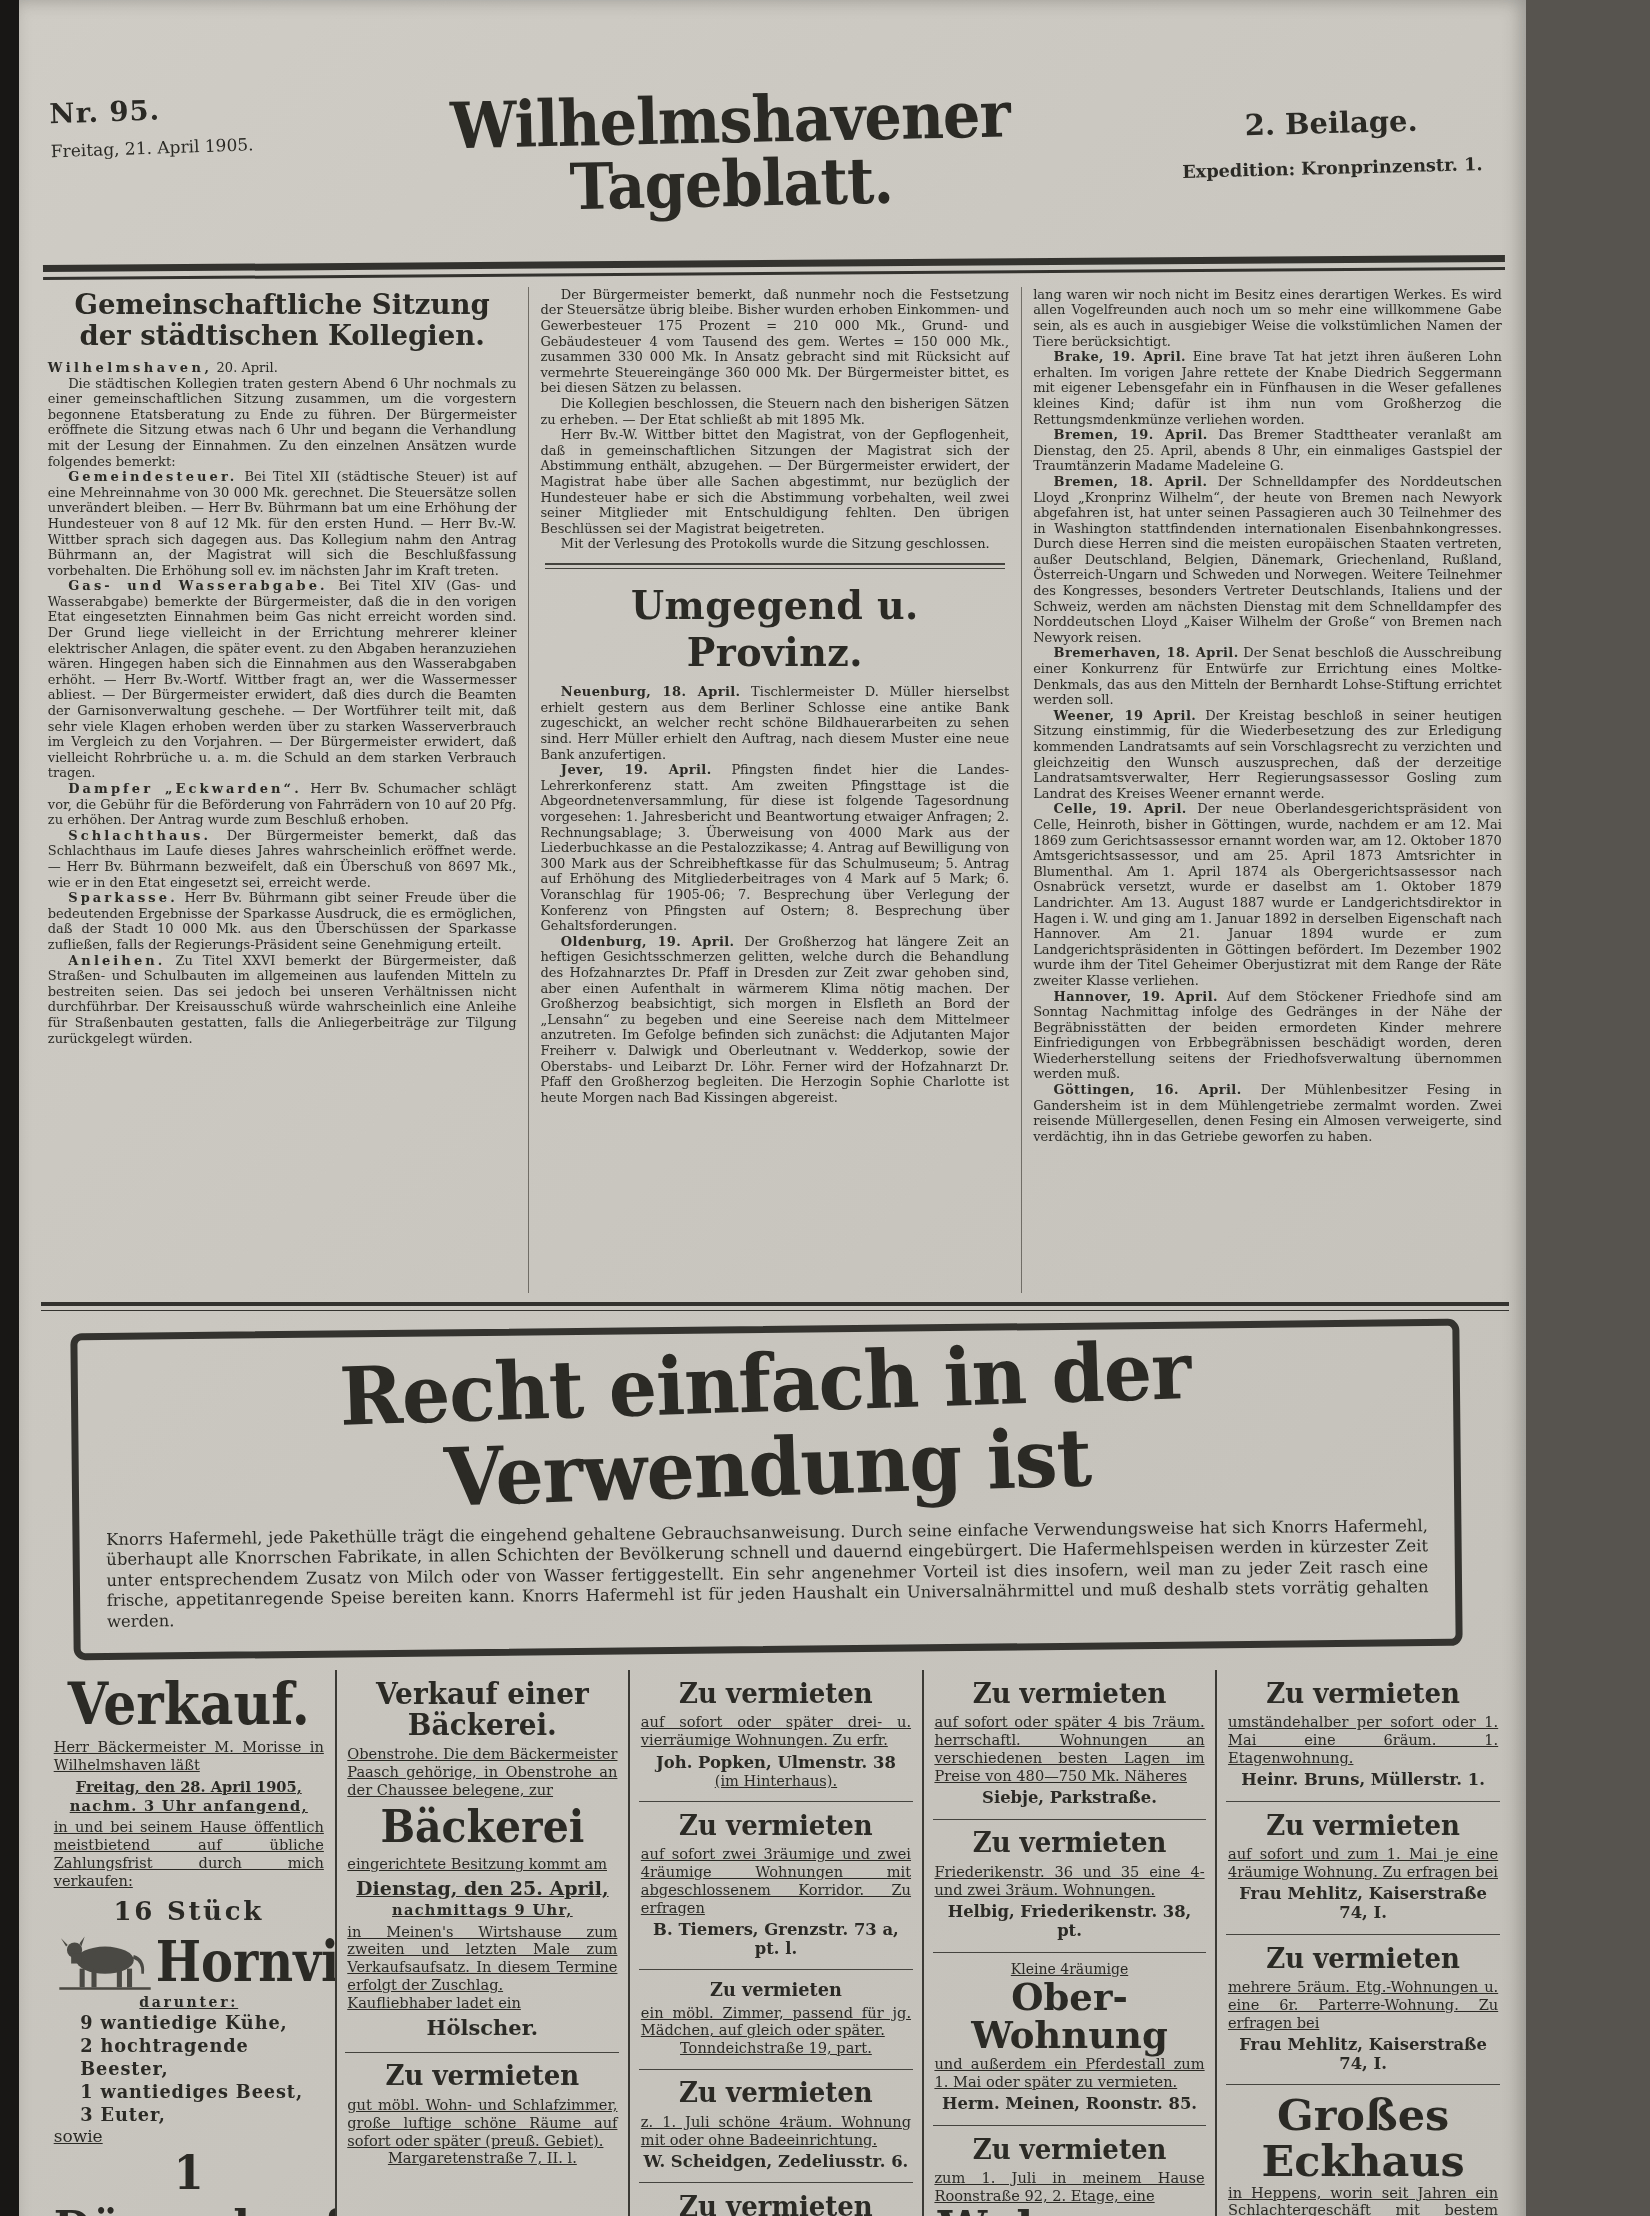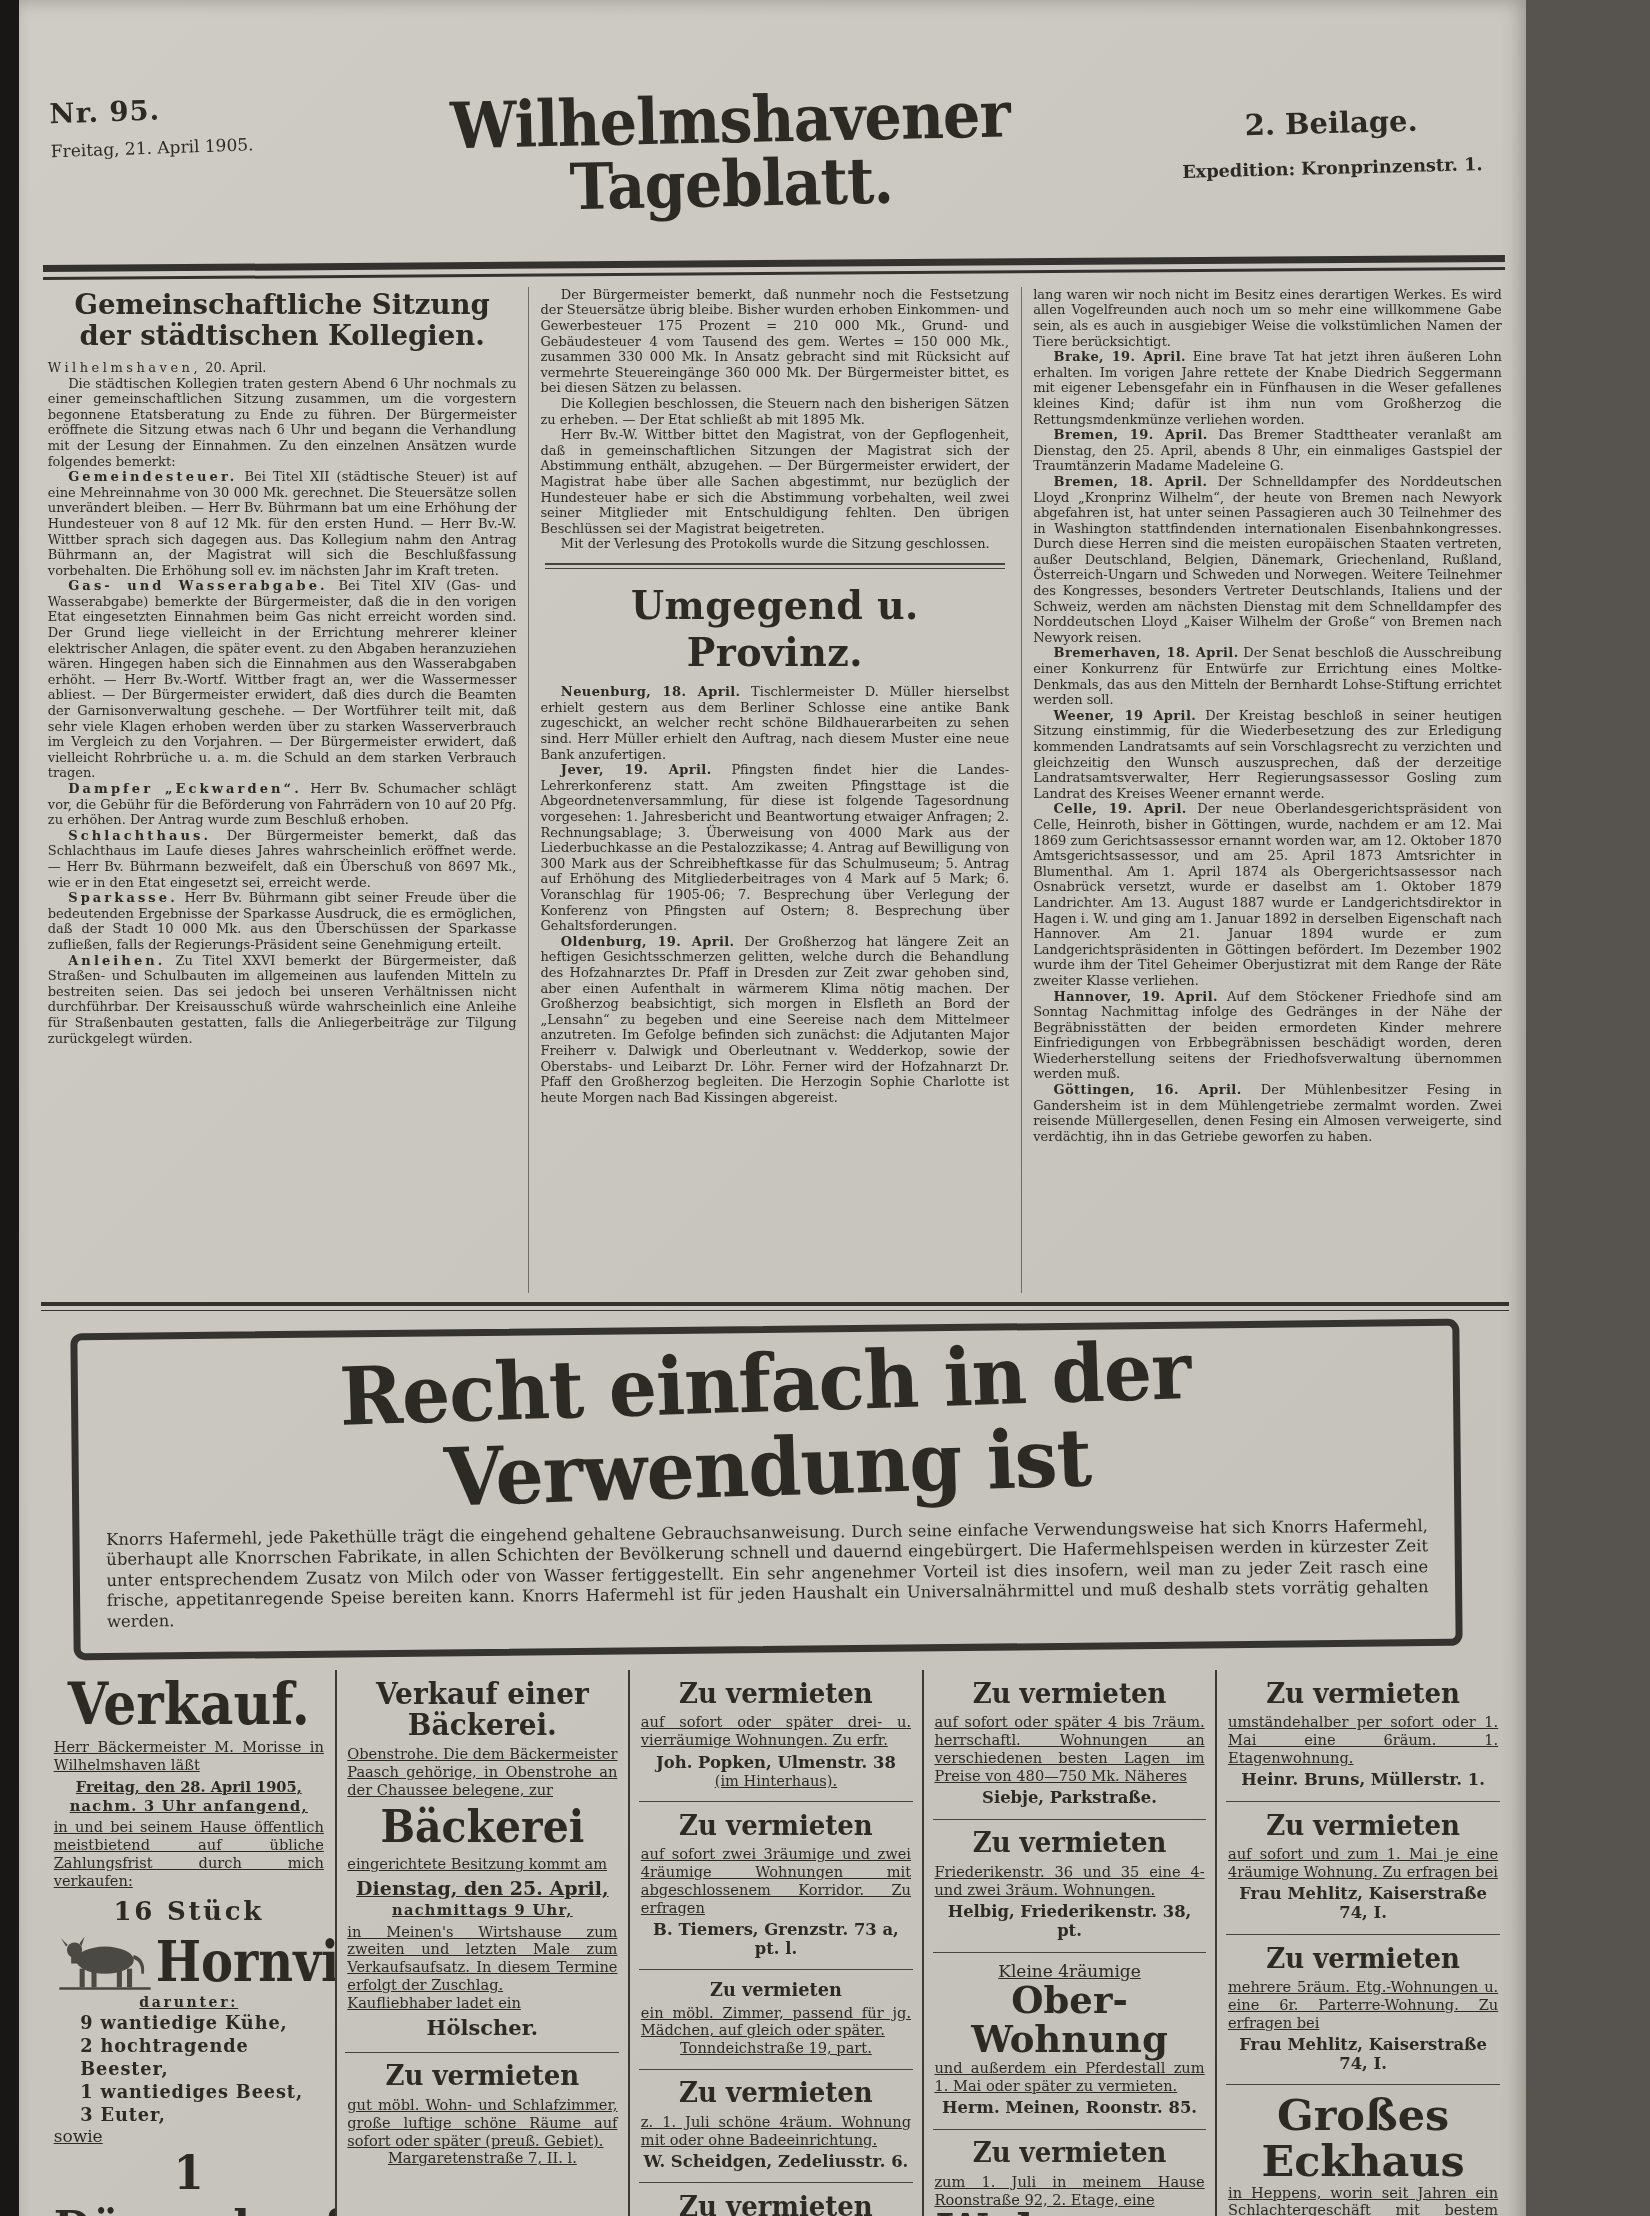--- a/index.html
+++ b/index.html
@@ -23,21 +23,21 @@
   .rule2{margin:16px 22px 0 24.4px;border-top:7px solid #33322e;border-bottom:3.1px solid #33322e;height:5.3px;transform:rotate(-.4deg);}
 
   
   .news{display:flex;padding:11.5px 13.3px 0 17.7px;height:1006px;overflow:hidden;}
   .ncol{width:33.33%;padding:0 11.5px;overflow:hidden;}
   .ncol+.ncol{border-left:1.3px solid #6f6d66;}
   .news p{margin:0;text-align:justify;font-size:13px;line-height:1.2;text-indent:20.4px;}
   .noind{text-indent:0 !important;}
   .a1-head{font-size:27.5px;font-weight:bold;text-align:center;line-height:1.12;margin:2.7px 0 8.9px;}
   .dateline{text-align:center;font-size:17px;margin:0 0 6.2px;text-indent:0 !important;}
-  .dl-city{font-weight:normal;letter-spacing:3.5px;margin-top:24px;}
+  .dl-city{font-weight:bold;letter-spacing:3.5px;margin-top:24px;}
   .lead{font-weight:bold;letter-spacing:3.1px;}
   .sec-rule{border-top:2.2px solid #44433e;border-bottom:0.9px solid #44433e;height:3.1px;margin:11.5px 4.4px 13.3px;}
   .sec-head{font-size:38px;font-weight:bold;text-align:center;margin:0 0 11.5px;letter-spacing:0.4px;transform:scaleY(1.05);}
 
   
   .banner-rule{margin:8.9px 17.7px 0 22px;border-top:4.4px solid #33322e;border-bottom:1.8px solid #33322e;height:4px;}
   .banner{margin:15px 66px 0 53px;border:7px solid #34332f;border-radius:11.5px;
           padding:13.3px 26.6px 20.4px;transform:rotate(-.6deg);}
   .banner-head{font-size:76px;font-weight:bold;text-align:center;line-height:1.05;
                transform:rotate(-1.2deg) scaleY(1.05);letter-spacing:-0.9px;margin-bottom:17px;}
@@ -229,21 +229,21 @@
         <div class="ad-h">Zu vermieten</div>
         <p>auf sofort oder später 4 bis 7räum. herrschaftl. Wohnungen an verschiedenen besten Lagen im Preise von 480—750 Mk. Näheres</p>
         <div class="sig">Siebje, Parkstraße.</div>
       </div>
       <div class="ad">
         <div class="ad-h">Zu vermieten</div>
         <p>Friederikenstr. 36 und 35 eine 4- und zwei 3räum. Wohnungen.</p>
         <div class="sig">Helbig, Friederikenstr. 38, pt.</div>
       </div>
       <div class="ad">
-        <p class="ctr" style="font-size:17px;">Kleine 4räumige</p>
+        <p class="ctr" style="font-size:14px;">Kleine 4räumige</p>
         <div class="big ober">Ober-Wohnung</div>
         <p>und außerdem ein Pferdestall zum 1. Mai oder später zu vermieten.</p>
         <div class="sig">Herm. Meinen, Roonstr. 85.</div>
       </div>
       <div class="ad">
         <div class="ad-h">Zu vermieten</div>
         <p>zum 1. Juli in meinem Hause Roonstraße 92, 2. Etage, eine</p>
         <div class="big wohnung-big">Wohnung,</div>
 
       </div>

